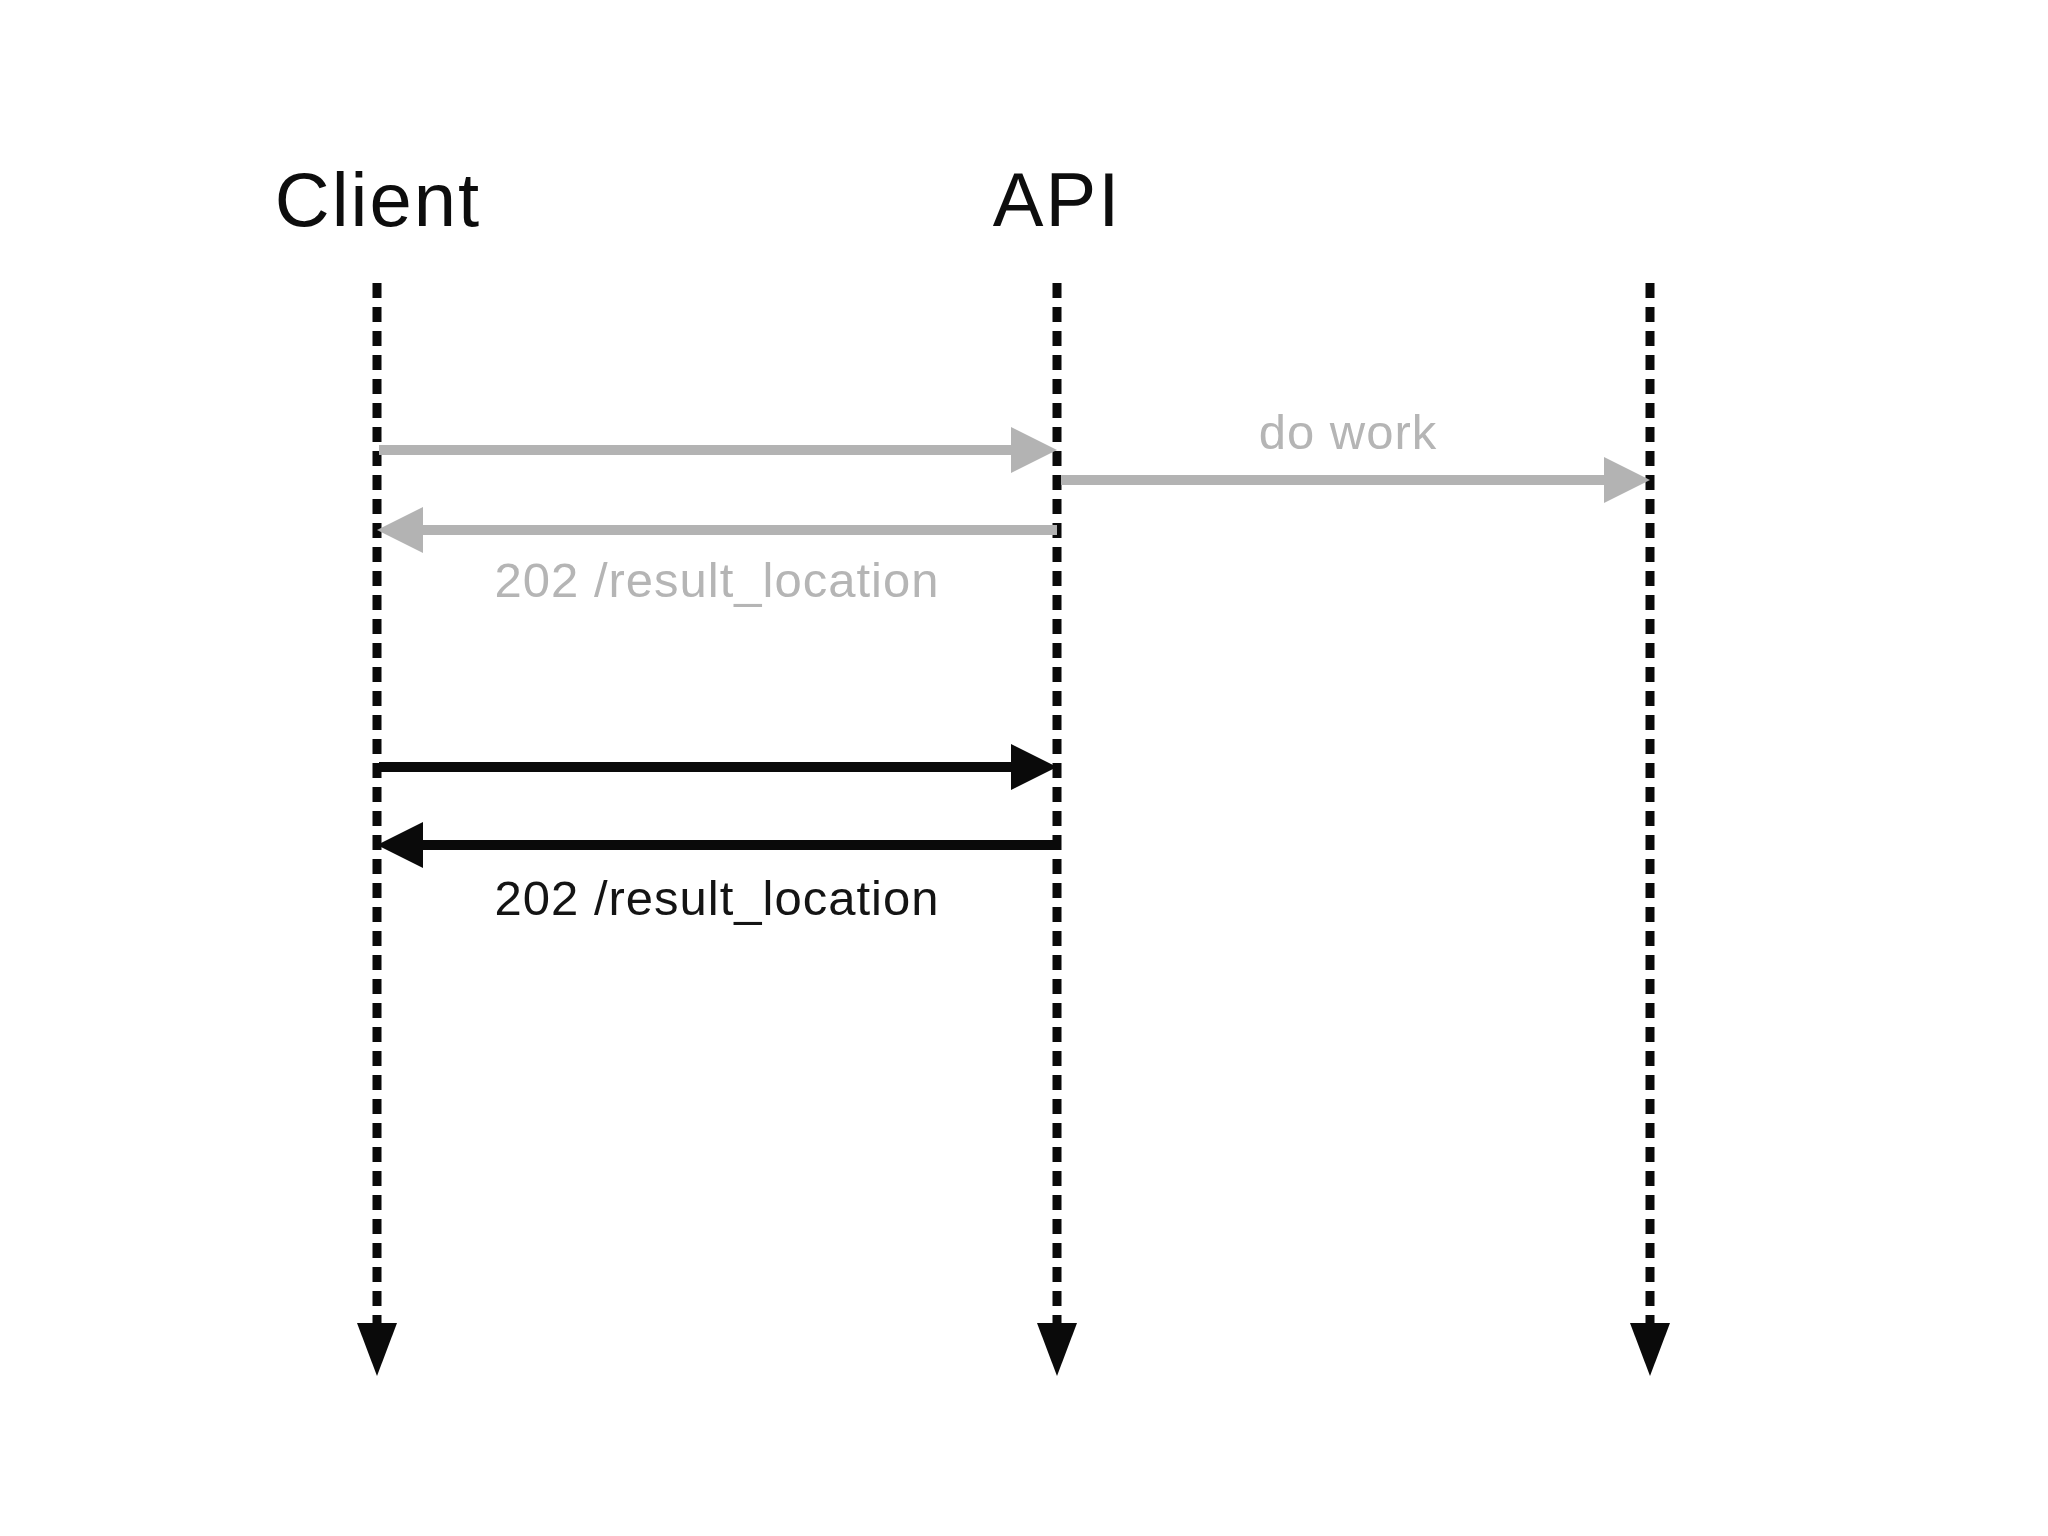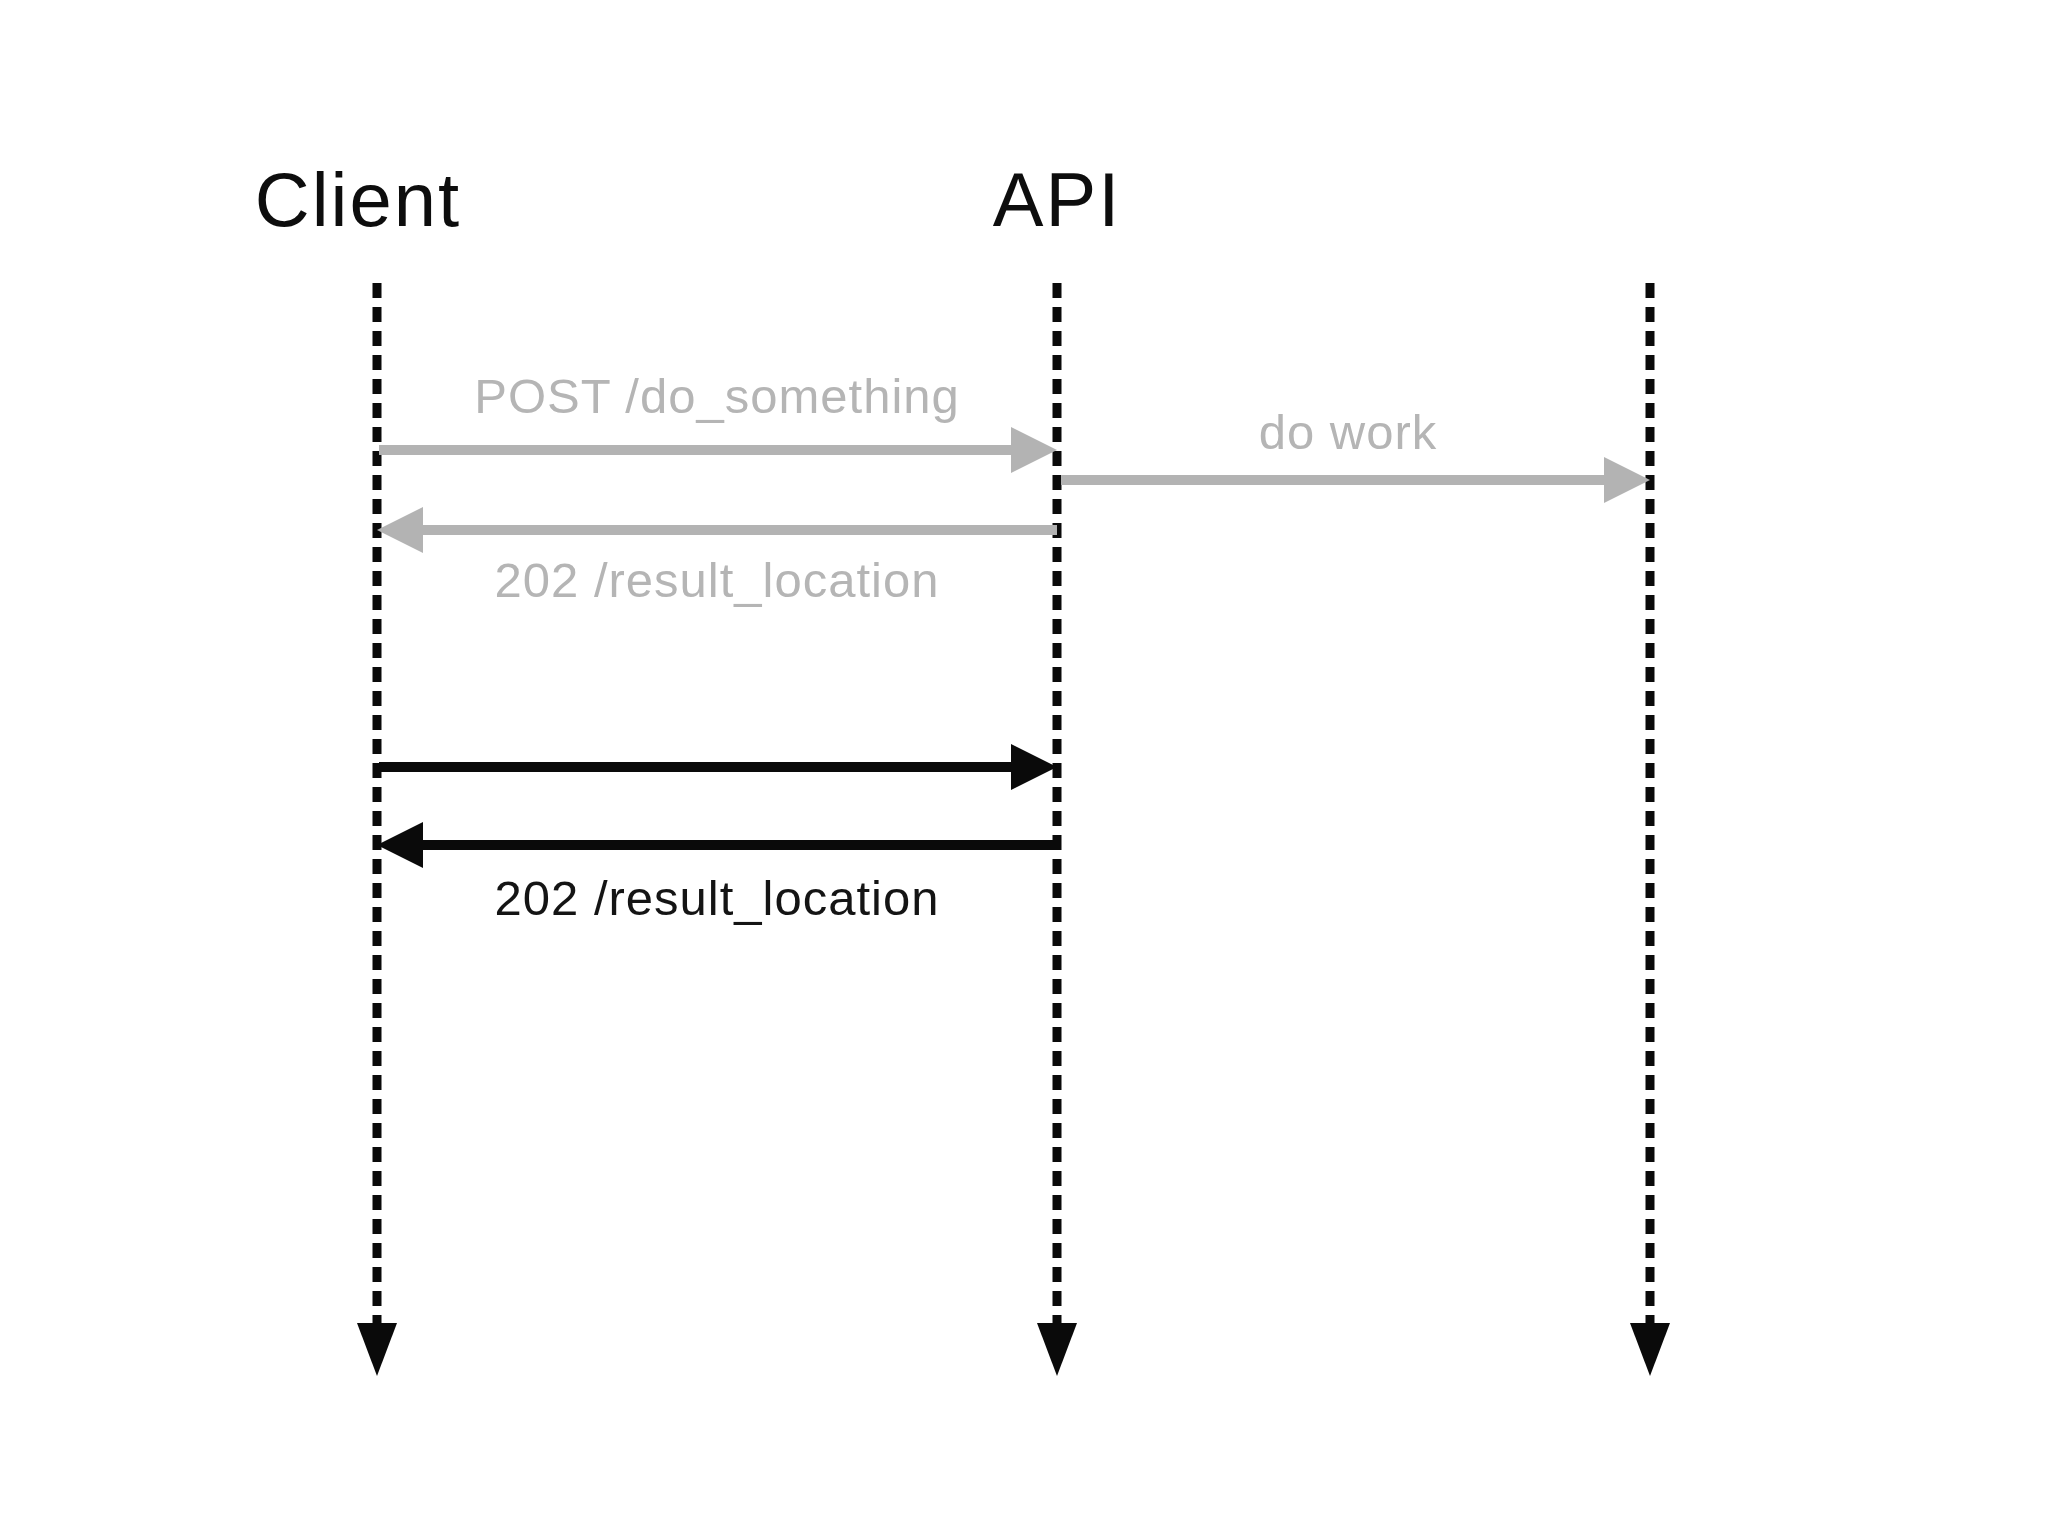--- a/index.html
+++ b/index.html
@@ -8,21 +8,21 @@
     font-family:"Liberation Sans", sans-serif;
   }
   .canvas{position:absolute;inset:0;background:#ffffff;}
 
   
   .actor-label{
     position:absolute;top:162px;transform:translateX(-50%);
     font-size:76px;font-weight:400;color:#0d0d0d;letter-spacing:2px;
     white-space:nowrap;line-height:1;
   }
-  .actor-client{left:358px;text-align:center;}
+  .actor-client{left:378px;text-align:center;}
   .actor-api{left:1057px;}
   .actor-worker{left:1650px;}
 
   
   .lifeline{
     position:absolute;top:283px;height:1040px;width:9px;
     transform:translateX(-50%);
     background:repeating-linear-gradient(
       to bottom,#0a0a0a 0px,#0a0a0a 15px,transparent 15px,transparent 24px);
   }
@@ -91,21 +91,20 @@
   <div class="actor-label actor-client">Client</div>
   <div class="actor-label actor-api">API</div>
 
   <div class="lifeline lifeline-client"></div>
   <div class="lifeline lifeline-api"></div>
   <div class="lifeline lifeline-worker"></div>
   <div class="lifeline-end end-client"></div>
   <div class="lifeline-end end-api"></div>
   <div class="lifeline-end end-worker"></div>
 
-  <div class="msg-label muted-text lbl-post">POST /do_something</div>
   <div class="arrow-line muted-fill line-post"></div>
   <div class="arrow-head head-right muted-head head-post"></div>
 
   <div class="msg-label muted-text lbl-dowork">do work</div>
   <div class="arrow-line muted-fill line-dowork"></div>
   <div class="arrow-head head-right muted-head head-dowork"></div>
 
   <div class="msg-label muted-text lbl-202-muted">202 /result_location</div>
   <div class="arrow-line muted-fill line-202m"></div>
   <div class="arrow-head head-left muted-head head-202m"></div>

